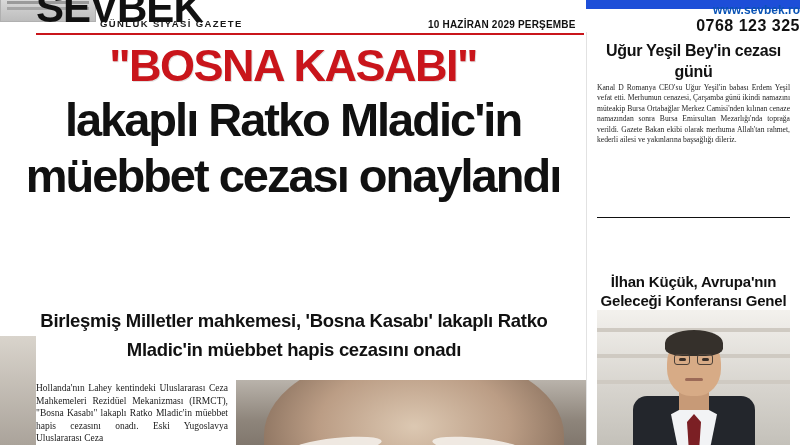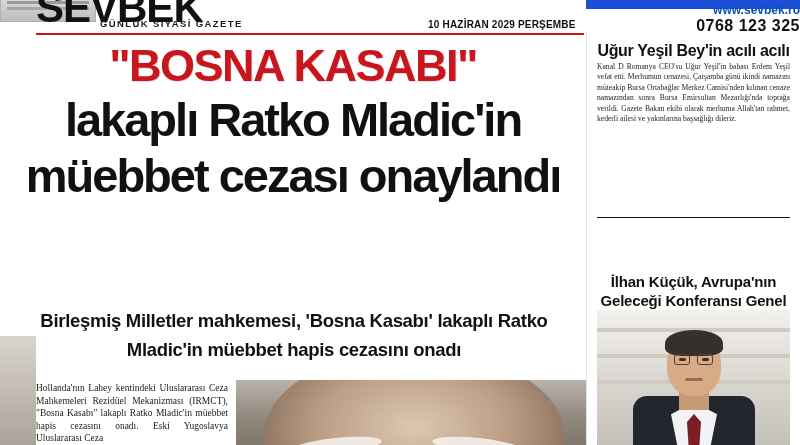--- a/index.html
+++ b/index.html
@@ -432,21 +432,21 @@
       <div class="mp-face"></div>
       <div class="mp-brow-l"></div>
       <div class="mp-brow-r"></div>
 
     </div>
   </div>
 
   <div class="right-col">
 
     <div class="story-1">
-      <div class="s1-title">Uğur Yeşil Bey'in acılı acılı</div>
+      <div class="s1-title">Uğur Yeşil Bey'in cezası günü</div>
       <div class="s1-body">Kanal D Romanya CEO'su Uğur Yeşil'in babası Erdem Yeşil vefat etti. Merhumun cenazesi, Çarşamba günü ikindi namazını müteakip Bursa Ortabağlar Merkez Camisi'nden kılınan cenaze namazından sonra Bursa Emirsultan Mezarlığı'nda toprağa verildi. Gazete Bakan ekibi olarak merhuma Allah'tan rahmet, kederli ailesi ve yakınlarına başsağlığı dileriz.</div>
     </div>
 
     <div class="divider"></div>
 
     <div class="story-2">
       <div class="s2-title">İlhan Küçük, Avrupa'nın Geleceği Konferansı Genel Kurul Üyeliğine seçildi</div>
     </div>
 
     <div class="portrait">

